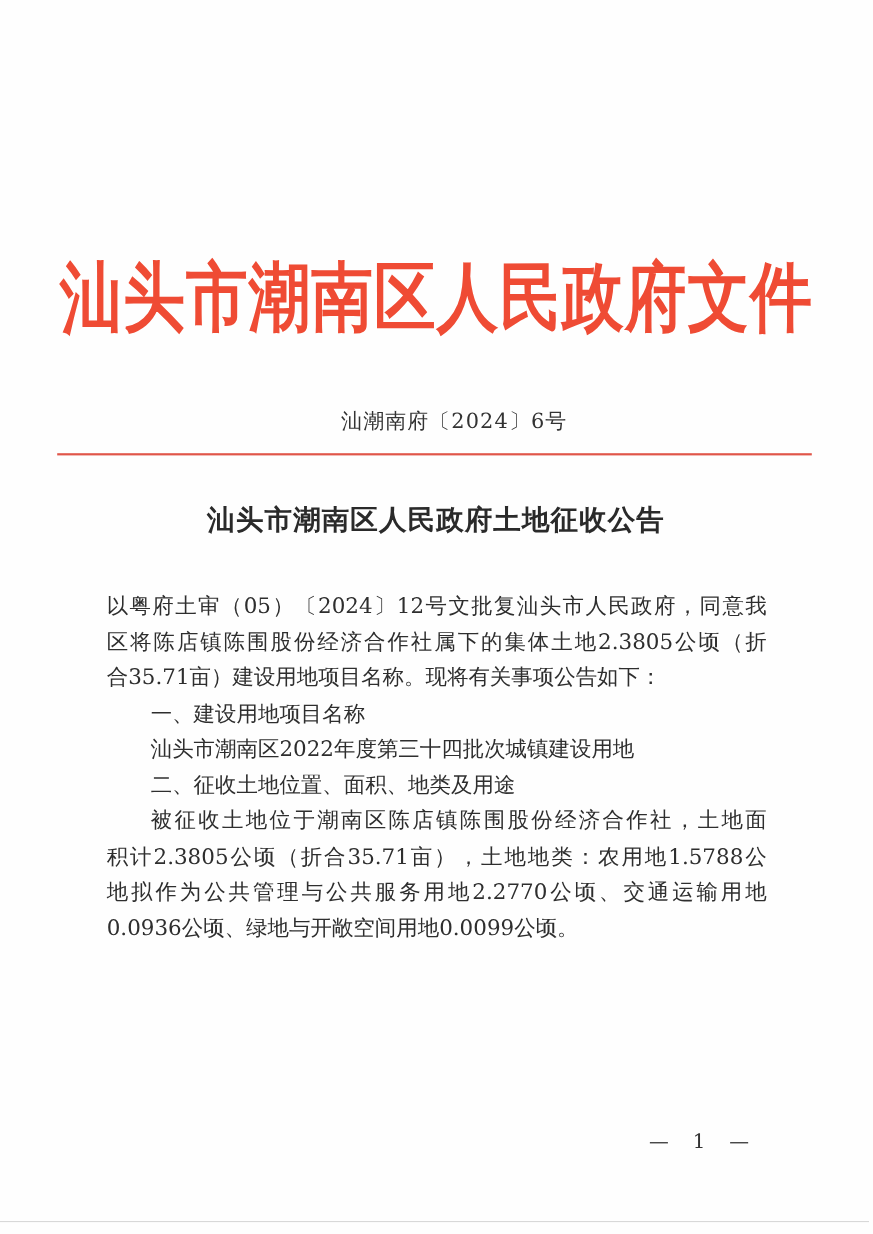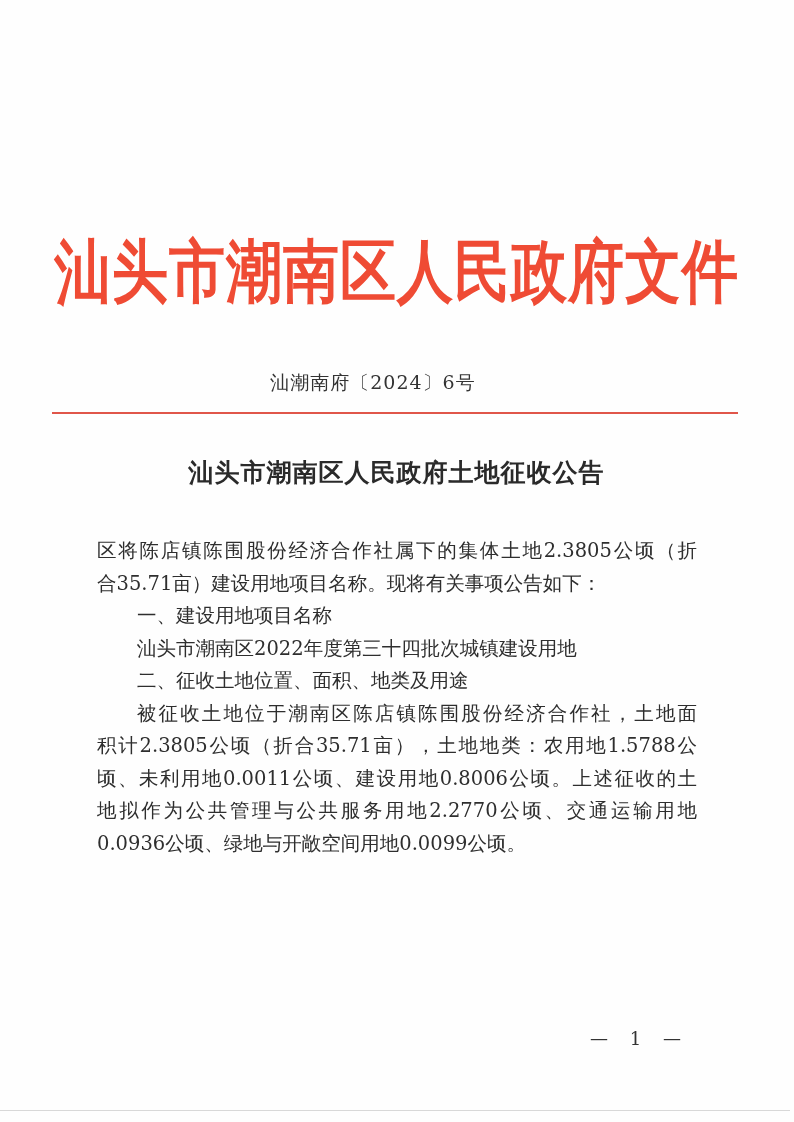--- a/index.html
+++ b/index.html
@@ -39,20 +39,21 @@
     .doc-number {
       position: absolute;
       left: 0;
       width: 746px;
       top: 370px;
       text-align: center;
       font-size: 19px;
       color: #333;
       letter-spacing: 1px;
       white-space: nowrap;
+      padding-left: 40px;
     }
     .red-rule {
       position: absolute;
       left: 52px;
       width: 686px;
       top: 412px;
       height: 2px;
       background: #e0564a;
     }
     .notice-title {
@@ -113,28 +114,28 @@
 
   <div class="masthead">汕头市潮南区人民政府文件</div>
 
   <div class="doc-number">汕潮南府〔2024〕6号</div>
 
   <div class="red-rule"></div>
 
   <div class="notice-title">汕头市潮南区人民政府土地征收公告</div>
 
   <div class="body-text">
+    <div class="line">以粤府土审（05）〔2024〕12号文批复汕头市人民政府，同意我</div>
     <div class="line">区将陈店镇陈围股份经济合作社属下的集体土地2.3805公顷（折</div>
     <div class="line last">合35.71亩）建设用地项目名称。现将有关事项公告如下：</div>
     <div class="line indent last">一、建设用地项目名称</div>
     <div class="line indent last">汕头市潮南区2022年度第三十四批次城镇建设用地</div>
     <div class="line indent last">二、征收土地位置、面积、地类及用途</div>
     <div class="line indent">被征收土地位于潮南区陈店镇陈围股份经济合作社，土地面</div>
     <div class="line">积计2.3805公顷（折合35.71亩），土地地类：农用地1.5788公</div>
-    <div class="line">顷、未利用地0.0011公顷、建设用地0.8006公顷。上述征收的土</div>
     <div class="line">地拟作为公共管理与公共服务用地2.2770公顷、交通运输用地</div>
     <div class="line last">0.0936公顷、绿地与开敞空间用地0.0099公顷。</div>
   </div>
 
   <div class="page-number">— 1 —</div>
 
   <div class="bottom-rule"></div>
 </div>
 
 </body></html>

